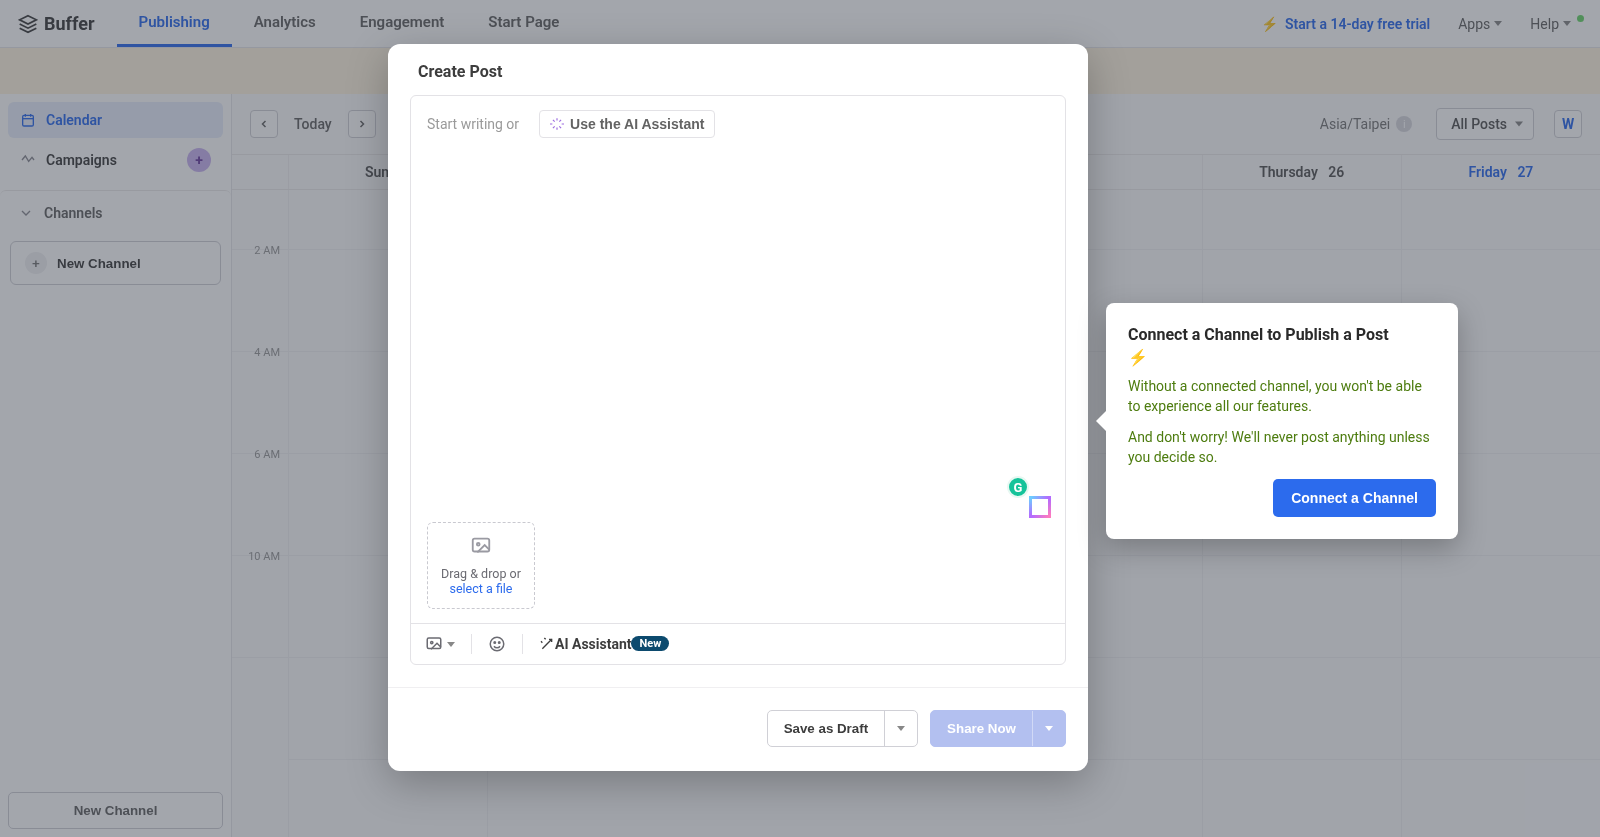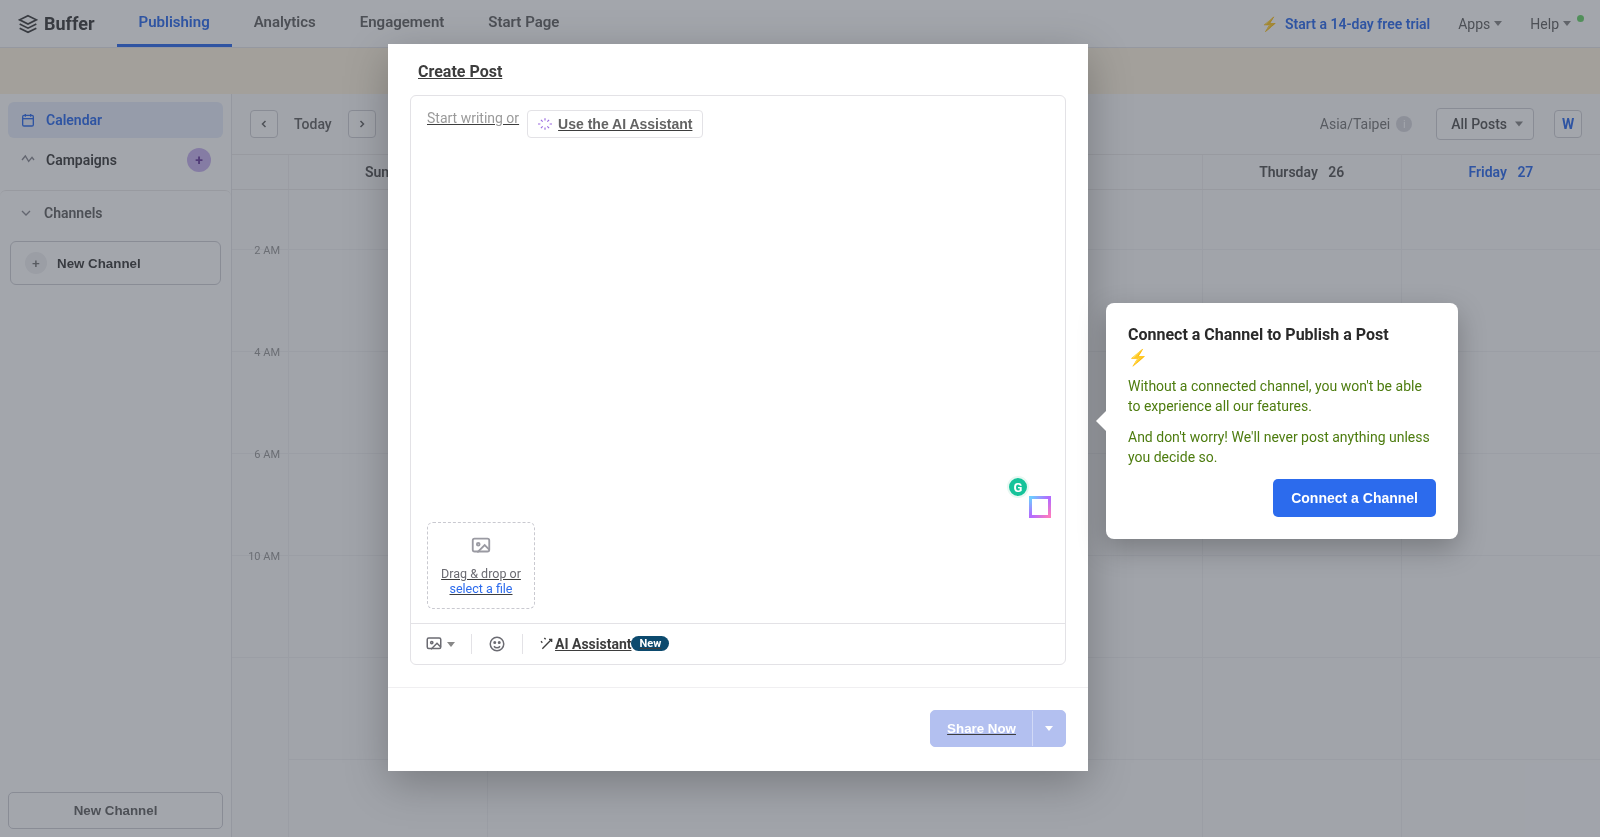--- a/index.html
+++ b/index.html
@@ -287,25 +287,24 @@
   }
 
   
   .modal {
     position: absolute;
     z-index: 20;
     top: 44px;
     left: 388px;
     width: 700px;
     background: #fff;
-    border-radius: 0;
+    border-radius: 12px;
     box-shadow: 0 12px 40px rgba(0,0,0,0.25);
     display: flex;
     flex-direction: column;
-    text-decoration: underline;
   }
   .modal-title {
     padding: 18px 30px 14px;
     font-weight: 700;
     font-size: 16px;
   }
   .editor-box {
     margin: 0 22px;
     border: 1px solid #e3e2e6;
     border-radius: 6px;
@@ -313,21 +312,22 @@
     flex-direction: column;
     min-height: 560px;
   }
   .editor-area {
     flex: 1;
     padding: 14px 16px;
     position: relative;
   }
   .placeholder-row {
     display: flex;
-    gap: 8px;
+    align-items: center;
+    gap: 20px;
     color: #9a9a9a;
   }
   .ai-btn {
     border: 1px solid #e3e2e6;
     border-radius: 4px;
     background: #fff;
     padding: 5px 10px;
     color: #636363;
     font-weight: 600;
     display: flex;
@@ -722,20 +722,26 @@
             <path d="m15 5 4 0 0 4"></path>
             <path d="M3 8l2 2M8 3l2 2"></path>
           </svg>
         <span>AI Assistant</span>
         <span class="badge-new">New</span>
       </span>
     </div>
   </div>
 
   <div class="modal-footer">
+    <div class="split-btn">
+      <button class="main-part">Save as Draft</button>
+      <button class="caret-part">
+          <span class="caret-down"></span>
+        </button>
+    </div>
     <div class="split-btn primary">
       <button class="main-part">Share Now</button>
       <button class="caret-part">
           <span class="caret-down"></span>
         </button>
     </div>
   </div>
 </div>
 
 <div class="popover">

